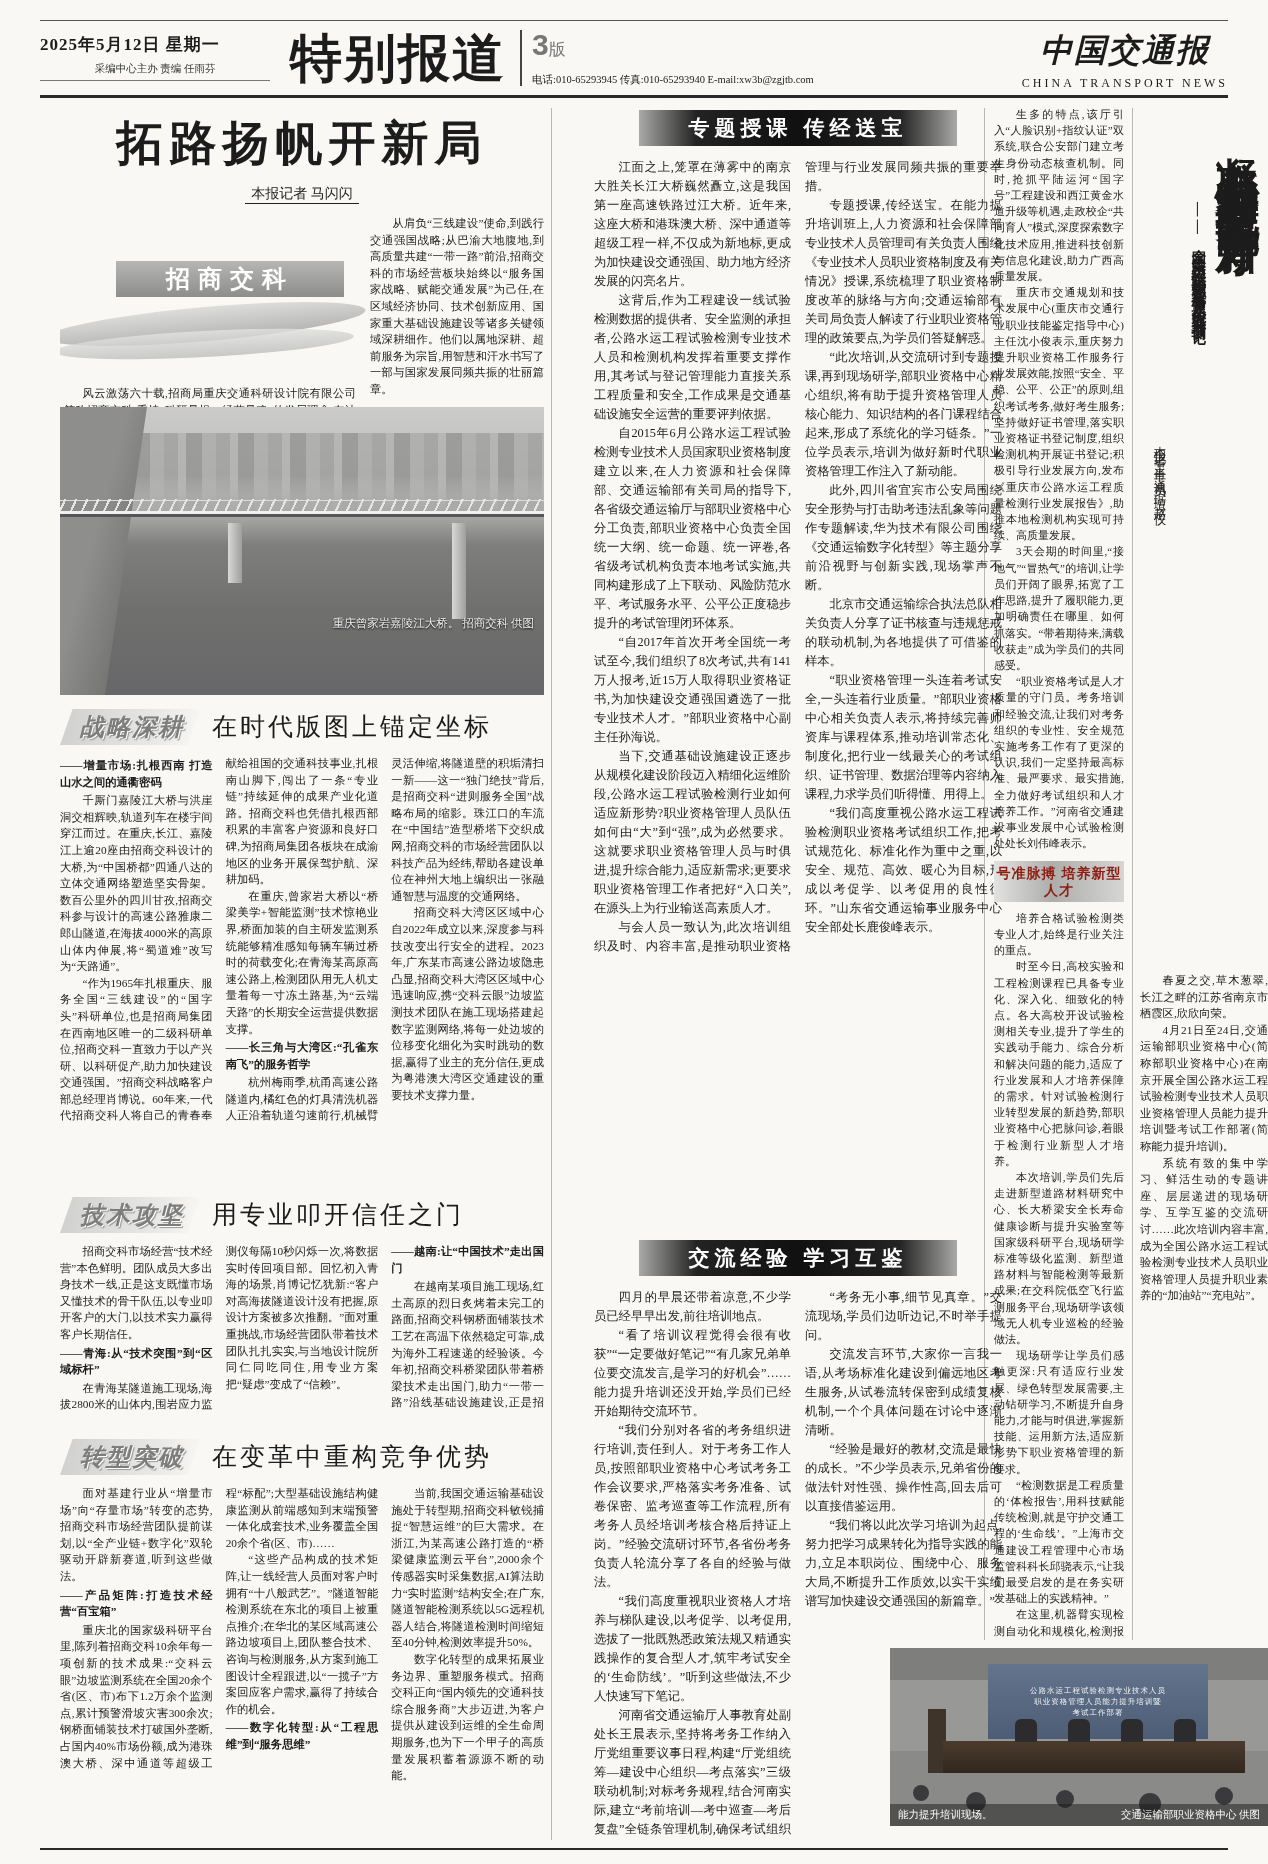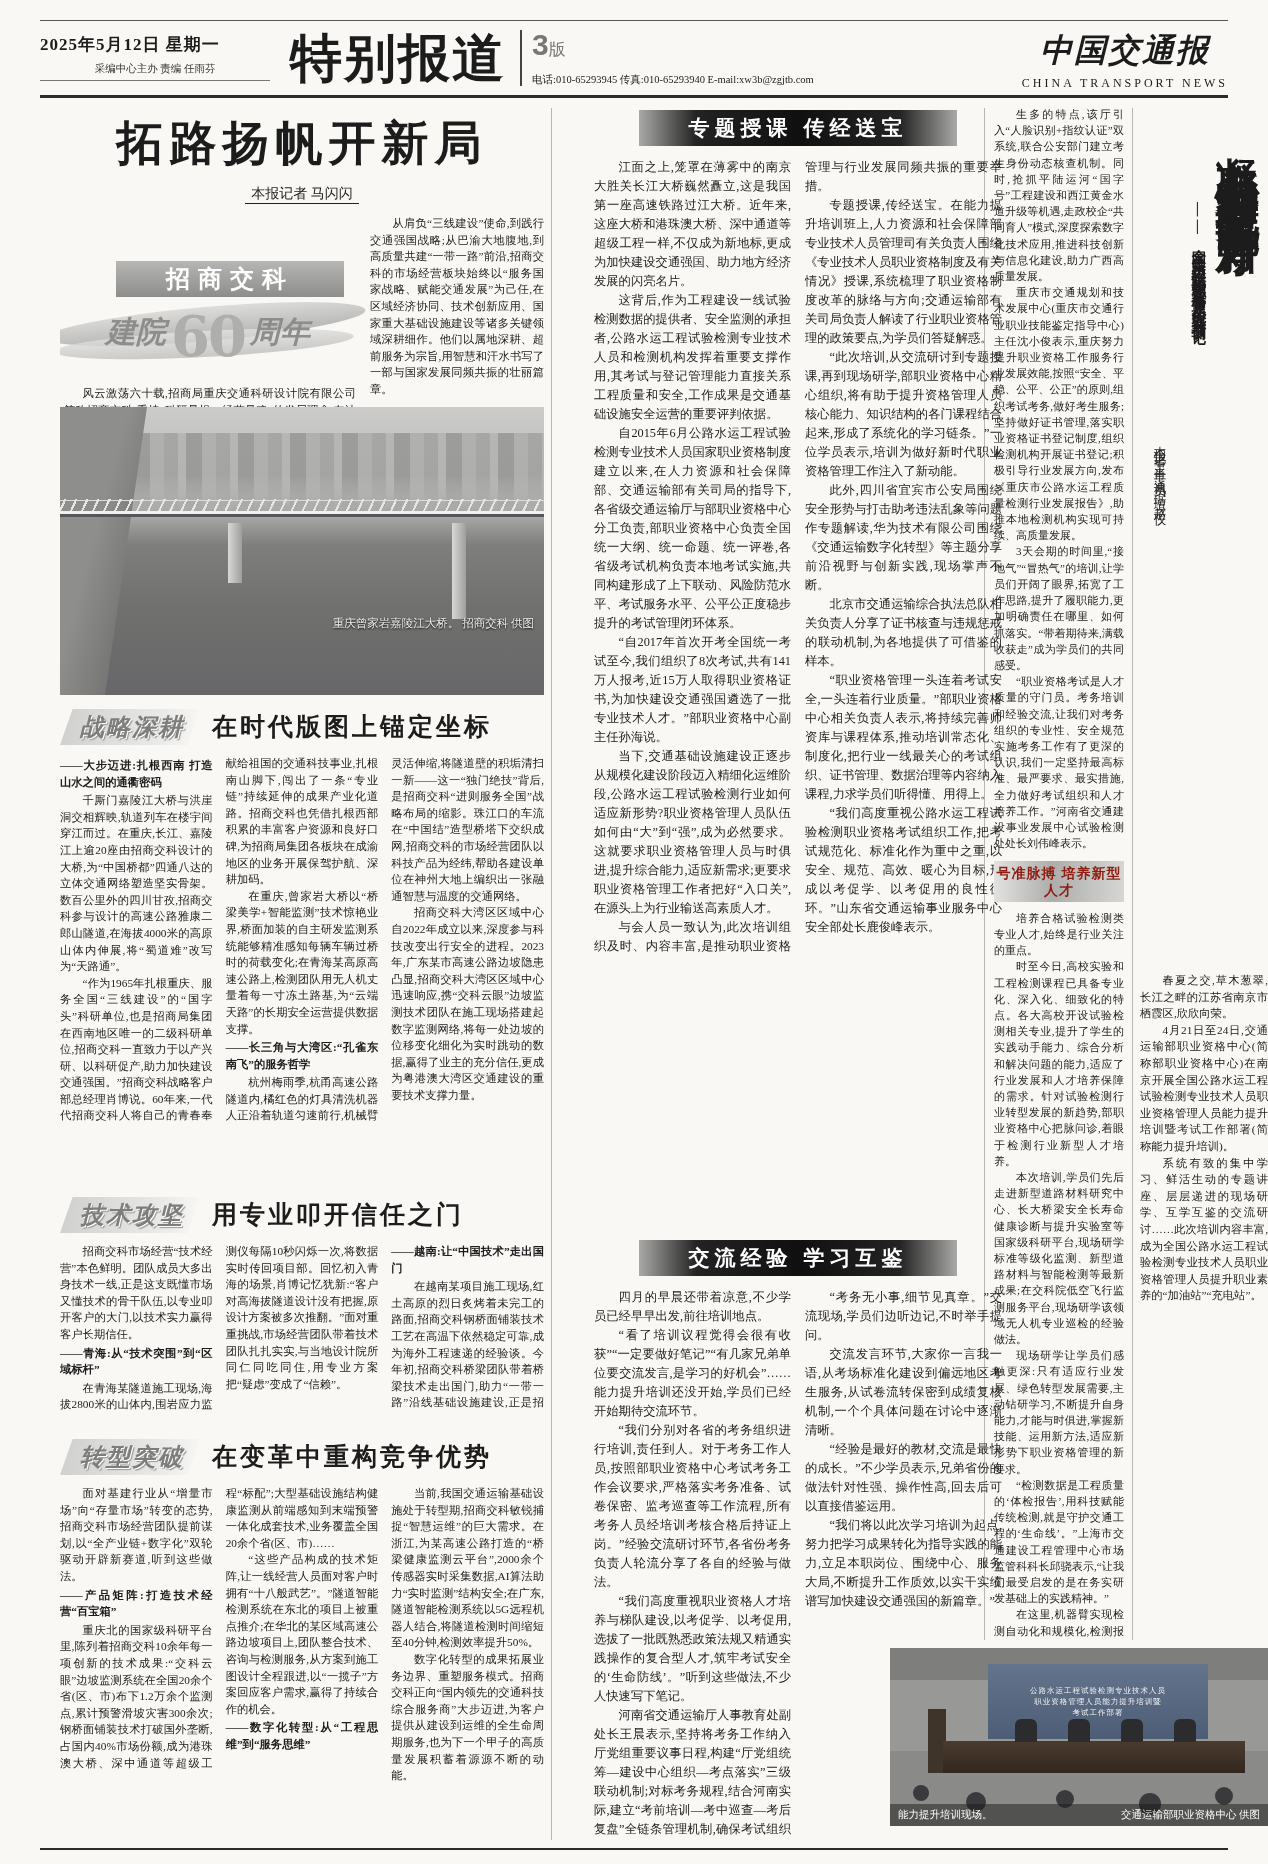--- a/index.html
+++ b/index.html
@@ -69,21 +69,21 @@
      background:repeating-linear-gradient(115deg,transparent 0 4px,#e6e6e4 4px 6px,transparent 6px 10px),
      linear-gradient(transparent 0 1px,#dcdcda 1px 2px,transparent 2px);}
   .pier{position:absolute;top:116px;width:14px;height:60px;background:linear-gradient(90deg,#d8d8d6,#9f9f9d);}
   .pier1{left:168px;} .pier2{left:392px;height:96px;}
   .bridge-cap{position:absolute;right:10px;bottom:64px;color:#efefef;font-size:11.5px;text-shadow:0 1px 2px #000;}
   
   .sec-head{display:flex;align-items:baseline;gap:12px;margin:14px 0 10px;}
   .kicker{font-size:24px;font-weight:bold;color:#7d7d7b;font-style:italic;letter-spacing:2px;
      padding:2px 16px 2px 20px;background:linear-gradient(100deg,#cfcfcd,#e9e9e7 70%,rgba(0,0,0,0));
      clip-path:polygon(9% 0,100% 0,91% 100%,0 100%);text-shadow:1px 1px 0 #fff,2px 2px 1px #999;}
-  .sec-title{font-size:25px;font-weight:bold;letter-spacing:3px;font-family:"Liberation Sans",sans-serif;}
+  .sec-title{font-size:25px;font-weight:normal;letter-spacing:3px;font-family:"Liberation Sans",sans-serif;}
   .sec-body{column-count:3;column-gap:13px;overflow:hidden;}
   .sb1{height:428px;} .sb2{height:182px;} .sb3{height:388px;}
   
   .mid-block{position:absolute;left:562px;top:106px;width:408px;margin-left:32px;}
   .mid-head{width:318px;margin:4px auto 12px;text-align:center;color:#fff;font-size:21px;font-weight:bold;
      letter-spacing:5px;padding:4px 0;font-family:"Liberation Sans",sans-serif;
      background:linear-gradient(90deg,#a9a9a7,#232323 18%,#101010 50%,#232323 82%,#a9a9a7);}
   .midtext{font-size:12.3px;line-height:19px;text-align:justify;}
   .midtext .para{margin:0;text-indent:2em;}
   .mid-s1{column-count:2;column-gap:14px;height:1078px;overflow:hidden;}
@@ -150,25 +150,20 @@
 <div class="left-block">
   <div class="headline">拓路扬帆开新局</div>
   <div class="byline"><span>本报记者 马闪闪</span></div>
 
   <div class="lede-row">
     <div class="lede-left">
       <div class="badge">
         <div class="badge-top">招商交科</div>
         <div class="wave wave1"></div>
         <div class="wave wave2"></div>
-        <div class="badge-line">
-          <span class="b-pre">建院</span>
-          <span class="b-num">60</span>
-          <span class="b-suf">周年</span>
-        </div>
       </div>
       <div class="bodytext">
           <p class="para">风云激荡六十载,招商局重庆交通科研设计院有限公司(简称招商交科)秉持“科研是根、经营是魂”的发展理念,在波澜壮阔的交通建设时代版图上,镌刻下了一道道深刻的印记。</p>
         </div>
     </div>
     <div class="lede-right bodytext">
         <p class="para">从肩负“三线建设”使命,到践行交通强国战略;从巴渝大地腹地,到高质量共建“一带一路”前沿,招商交科的市场经营板块始终以“服务国家战略、赋能交通发展”为己任,在区域经济协同、技术创新应用、国家重大基础设施建设等诸多关键领域深耕细作。他们以属地深耕、超前服务为宗旨,用智慧和汗水书写了一部与国家发展同频共振的壮丽篇章。</p>
       </div>
   </div>
 
@@ -183,21 +178,21 @@
       <span>重庆曾家岩嘉陵江大桥。</span>
       <span>招商交科 供图</span>
     </div>
   </div>
 
   <div class="sec-head">
     <span class="kicker">战略深耕</span>
     <span class="sec-title">在时代版图上锚定坐标</span>
   </div>
   <div class="sec-body sb1 bodytext">
-      <p class="dashhead">——大步迈进:扎根西南 打造山水之间的通衢密码</p>
+      <p class="dashhead">——增量市场:扎根西南 打造山水之间的通衢密码</p>
       <p class="para">千厮门嘉陵江大桥与洪崖洞交相辉映,轨道列车在楼宇间穿江而过。在重庆,长江、嘉陵江上逾20座由招商交科设计的大桥,为“中国桥都”四通八达的立体交通网络塑造坚实骨架。数百公里外的四川甘孜,招商交科参与设计的高速公路雅康二郎山隧道,在海拔4000米的高原山体内伸展,将“蜀道难”改写为“天路通”。</p>
       <p class="para">“作为1965年扎根重庆、服务全国“三线建设”的“国字头”科研单位,也是招商局集团在西南地区唯一的二级科研单位,招商交科一直致力于以产兴研、以科研促产,助力加快建设交通强国。”招商交科战略客户部总经理肖博说。60年来,一代代招商交科人将自己的青春奉献给祖国的交通科技事业,扎根南山脚下,闯出了一条“专业链”持续延伸的成果产业化道路。招商交科也凭借扎根西部积累的丰富客户资源和良好口碑,为招商局集团各板块在成渝地区的业务开展保驾护航、深耕加码。</p>
       <p class="para">在重庆,曾家岩大桥以“桥梁美学+智能监测”技术惊艳业界,桥面加装的自主研发监测系统能够精准感知每辆车辆过桥时的荷载变化;在青海某高原高速公路上,检测团队用无人机丈量着每一寸冻土路基,为“云端天路”的长期安全运营提供数据支撑。</p>
       <p class="dashhead">——长三角与大湾区:“孔雀东南飞”的服务哲学</p>
       <p class="para">杭州梅雨季,杭甬高速公路隧道内,橘红色的灯具清洗机器人正沿着轨道匀速前行,机械臂灵活伸缩,将隧道壁的积垢清扫一新——这一“独门绝技”背后,是招商交科“进则服务全国”战略布局的缩影。珠江口的车流在“中国结”造型桥塔下交织成网,招商交科的市场经营团队以科技产品为经纬,帮助各建设单位在神州大地上编织出一张融通智慧与温度的交通网络。</p>
       <p class="para">招商交科大湾区区域中心自2022年成立以来,深度参与科技改变出行安全的进程。2023年,广东某市高速公路边坡隐患凸显,招商交科大湾区区域中心迅速响应,携“交科云眼”边坡监测技术团队在施工现场搭建起数字监测网络,将每一处边坡的位移变化细化为实时跳动的数据,赢得了业主的充分信任,更成为粤港澳大湾区交通建设的重要技术支撑力量。</p>
     </div>
 
   <div class="sec-head">
     <span class="kicker">技术攻坚</span>

